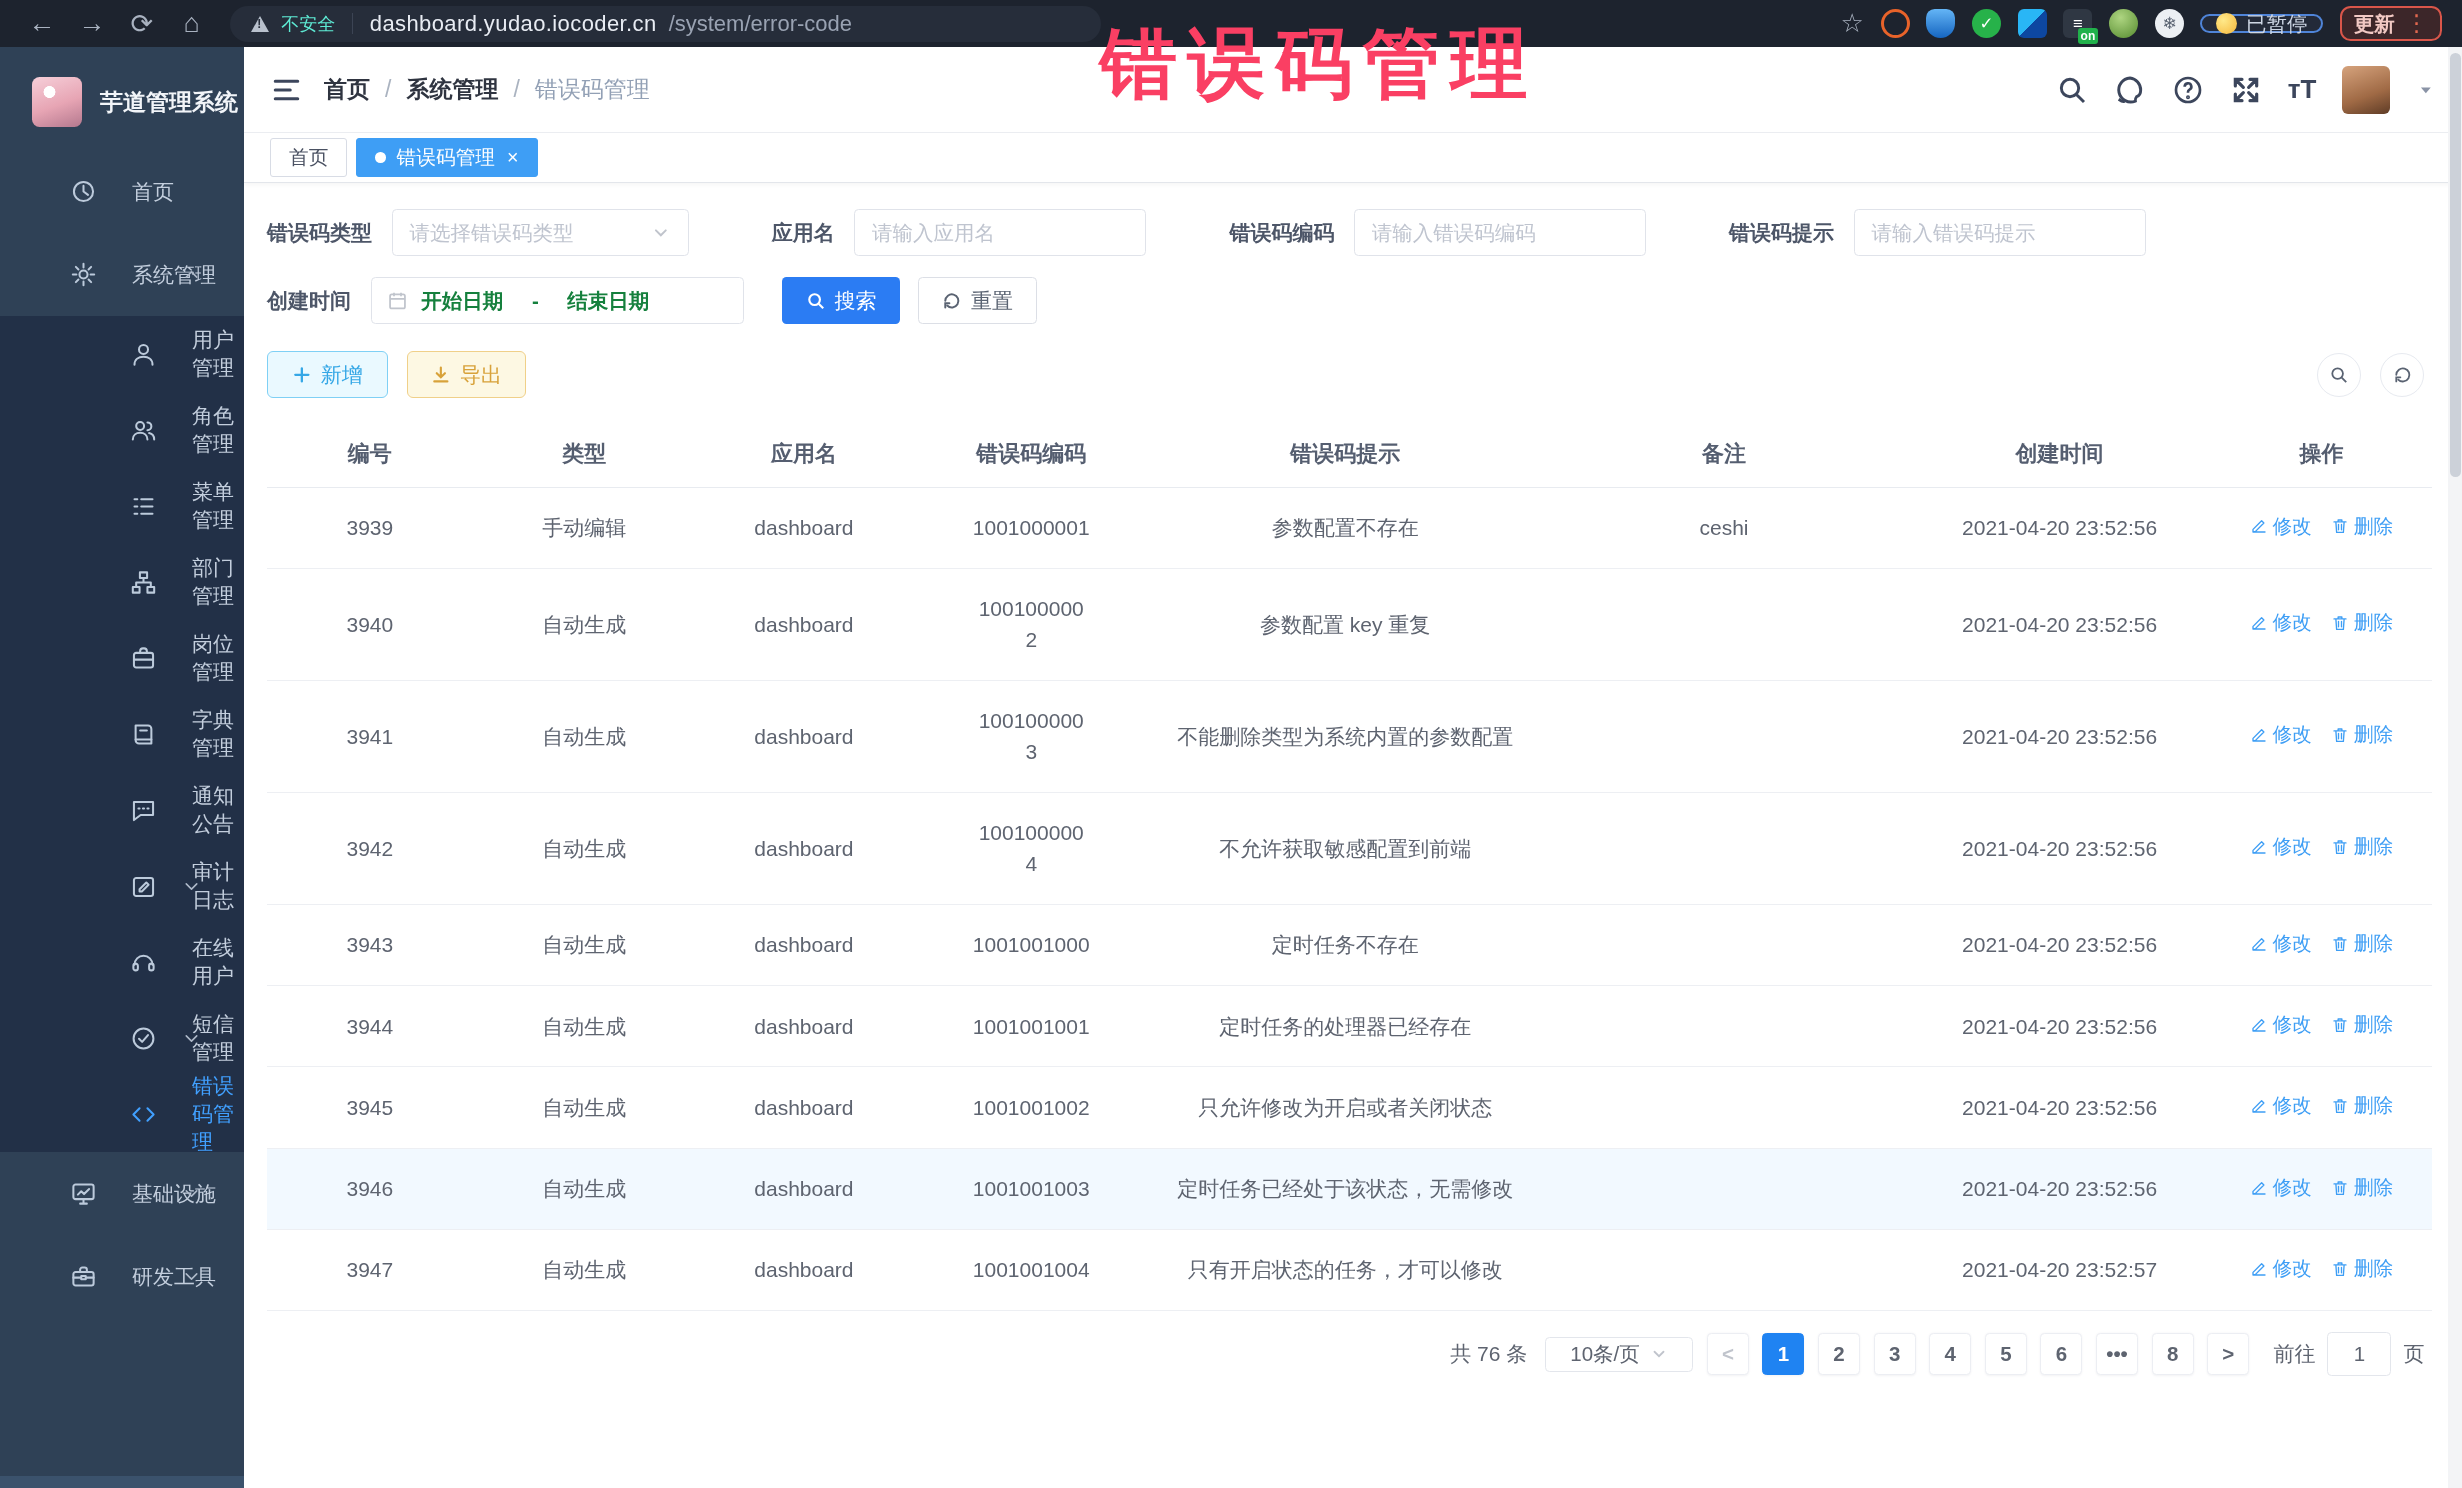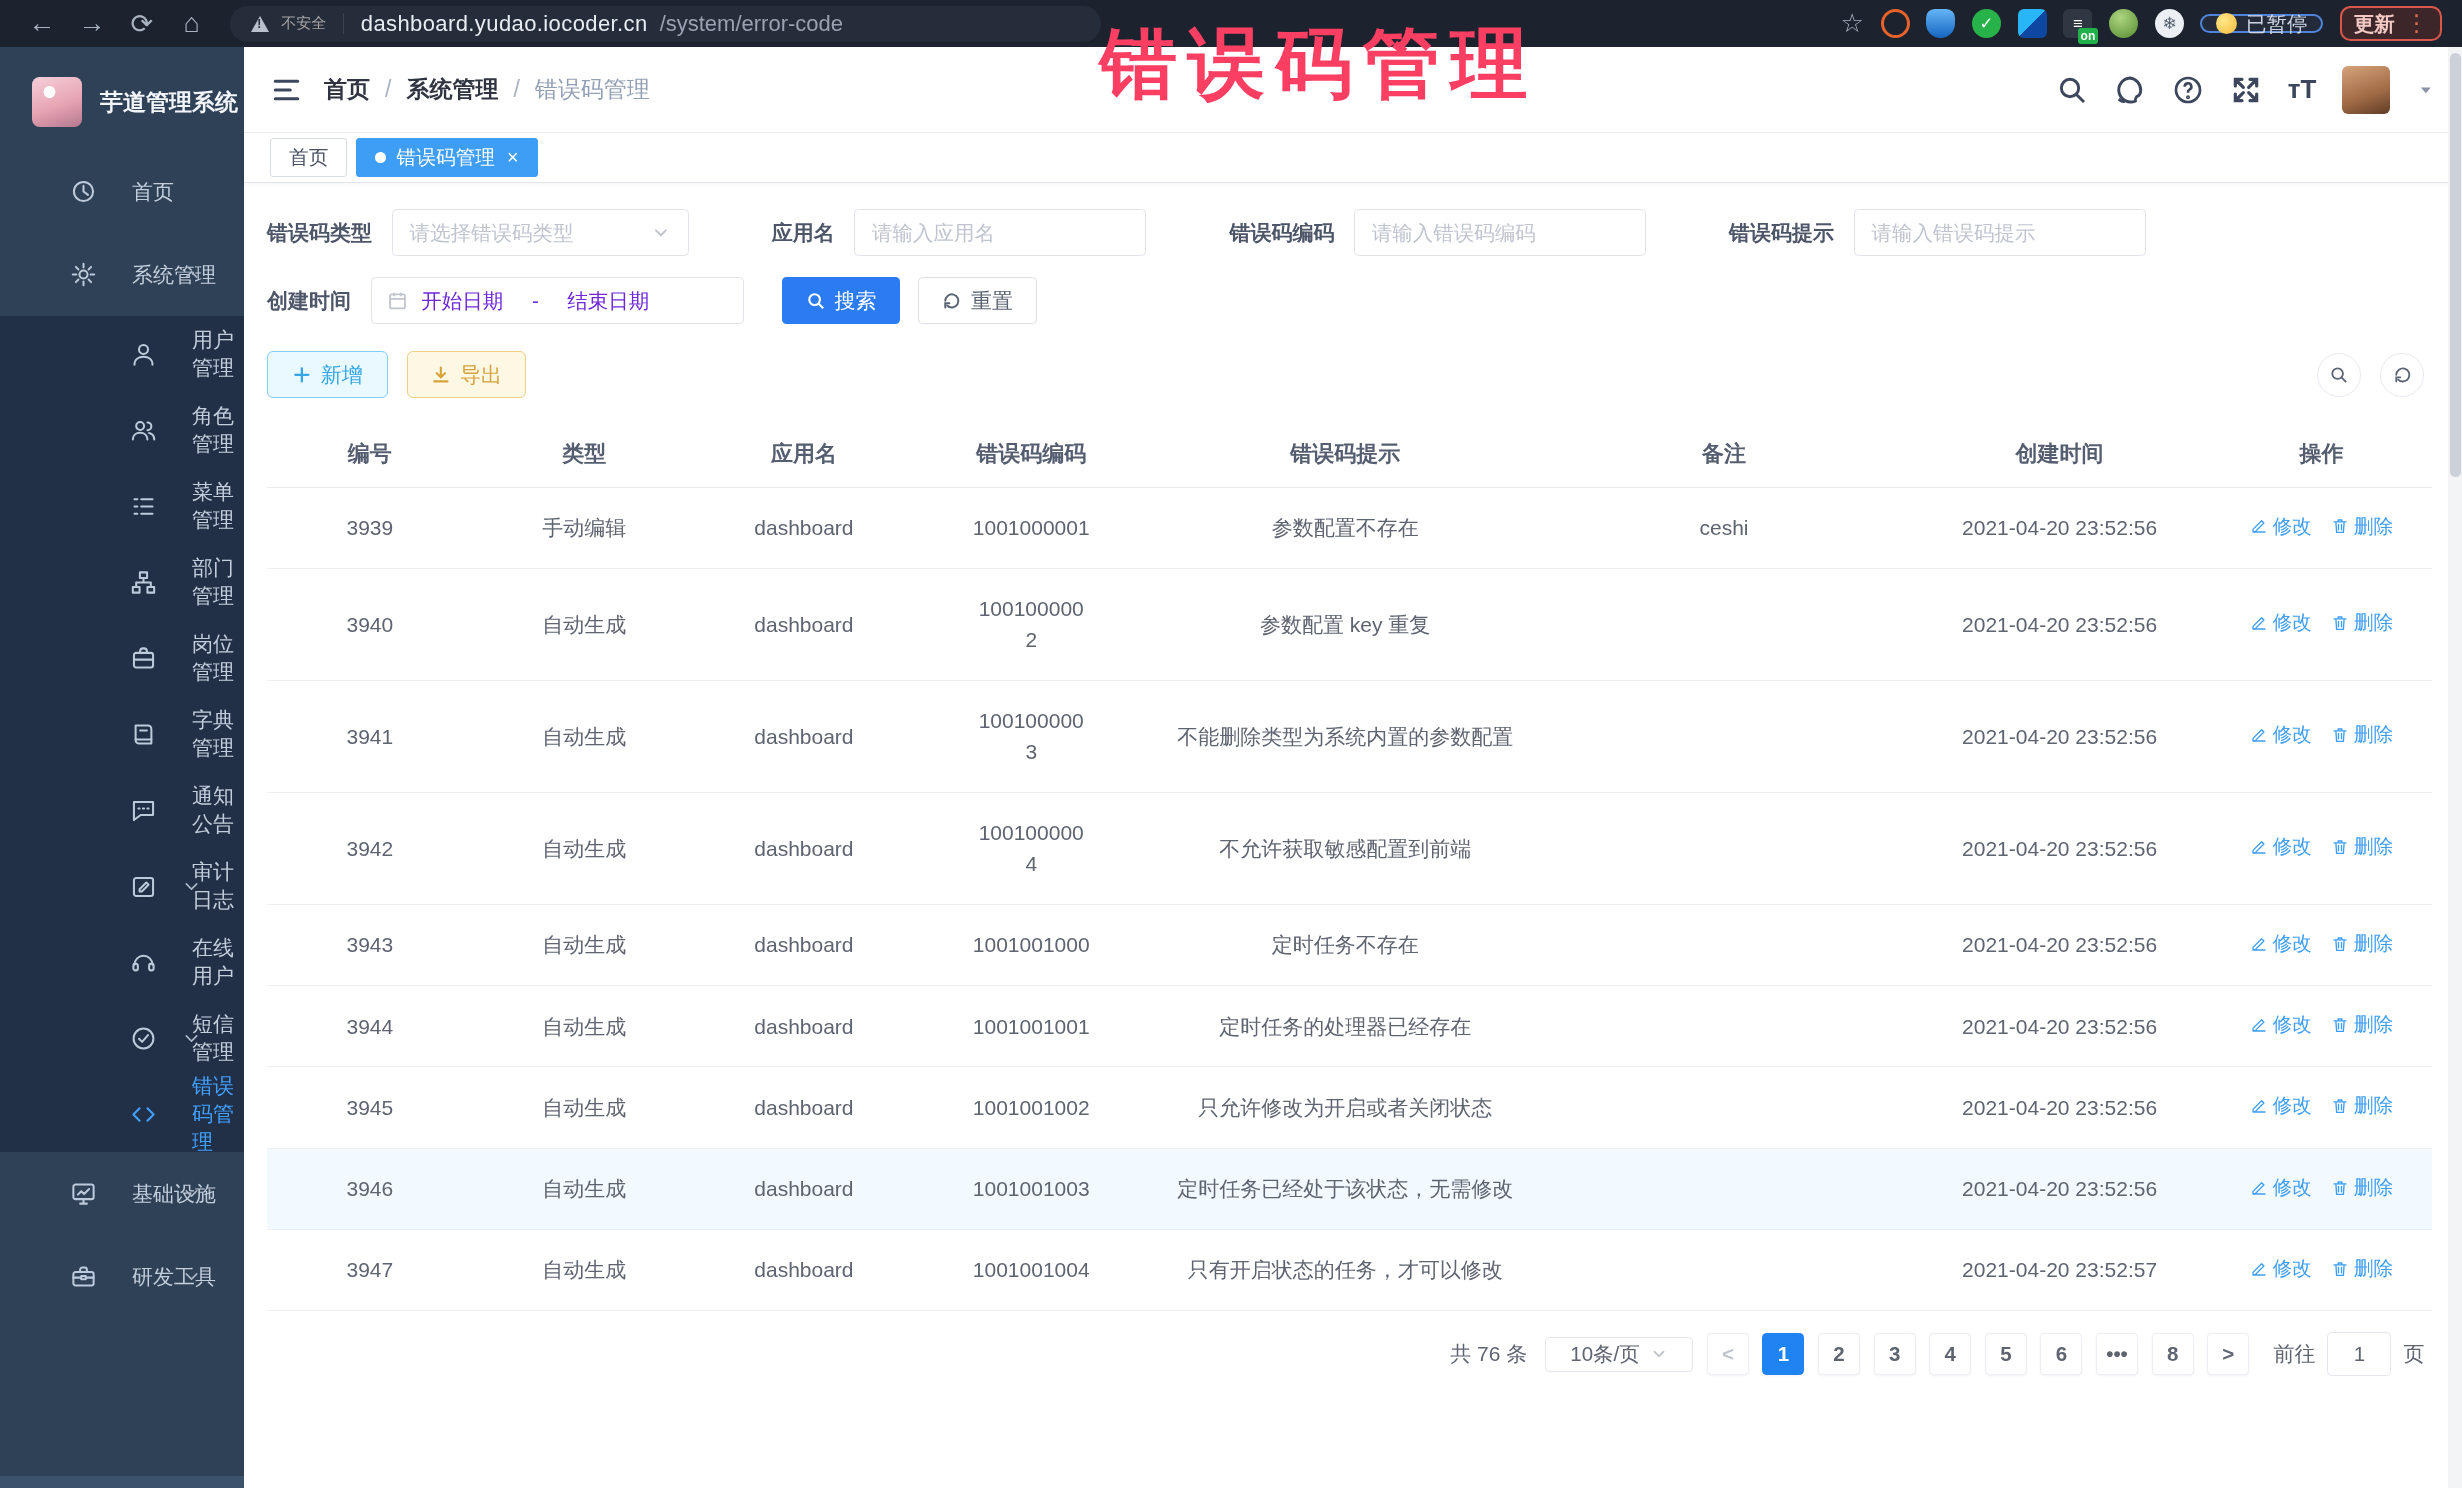--- a/index.html
+++ b/index.html
@@ -5,21 +5,21 @@
   * { margin:0; padding:0; box-sizing:border-box; }
   html,body { width:2462px; height:1488px; overflow:hidden; }
   body { font-family:"Liberation Sans","DejaVu Sans",sans-serif; background:#fff; position:relative; }
 
   
   .browser-bar { height:47px; background:#1d232e; display:flex; align-items:center; padding:0 19.7px; gap:6px; position:relative; z-index:10; }
   .nav-ic { width:44px; height:35px; display:flex; align-items:center; justify-content:center; color:#a9b2c0; font-size:27px; }
   .url-pill { margin-left:10.6px; width:871px; height:36px; border-radius:18px; background:#262d3a; display:flex; align-items:center; padding:0 21px; gap:12px; }
   .warn-tri { width:0; height:0; border-left:9.8px solid transparent; border-right:9.8px solid transparent; border-bottom:16.7px solid #b9c1cd; position:relative; }
   .warn-tri:after { content:"!"; position:absolute; left:-3px; top:1.5px; font-size:12px; color:#262d3a; font-weight:bold; }
-  .url-sec { color:#a3a3a3; font-size:15px; }
+  .url-sec { color:#5eead4; font-size:18px; }
   .url-sep { width:1.5px; height:21px; background:#3c4454; margin:0 4.5px; }
   .url-host { color:#e8ecf3; font-size:22px; letter-spacing:0.4px; }
   .url-path { color:#99a2b2; font-size:22px; }
   .chrome-right { margin-left:auto; display:flex; align-items:center; gap:16.7px; }
   .star { color:#a9b2c0; font-size:26px; }
   .ext { width:29px; height:29px; border-radius:50%; display:flex; align-items:center; justify-content:center; font-size:16.7px; color:#fff; position:relative; flex:none; }
   .ext.sq { border-radius:6px; }
   .on-badge { position:absolute; right:-6px; bottom:-6px; background:#21b14b; color:#fff; font-size:12px; border-radius:3px; padding:0.8px 3px; font-weight:bold; }
   .paused-pill { height:19px; border:2.3px solid #4f84d8; border-radius:18px; background:#232a39; display:flex; align-items:center; gap:9px; padding:0 13.6px; }
   .emoji-face { width:21px; height:21px; border-radius:50%; background:radial-gradient(circle at 35% 35%,#ffe98a,#f5b73b); }
@@ -70,21 +70,21 @@
   .content { padding:26px 30px 6px 23px; flex:1; }
   .filter-row { display:flex; align-items:center; }
   .fgroup { display:flex; align-items:center; margin-right:83px; }
   .flabel { font-size:21px; font-weight:600; color:#4d5668; margin-right:19.7px; white-space:nowrap; }
   .finput { width:297px; height:47px; border:1.5px solid #e0e3ea; border-radius:4.5px; background:#fff; display:flex; align-items:center; padding:0 16.7px; }
   .finput input { border:none; outline:none; width:100%; font-size:20.5px; color:#5e6470; background:transparent; font-family:inherit; }
   .finput input::placeholder { color:#bfc4cf; }
   .finput .sel-caret { margin-left:auto; width:19.7px; height:19.7px; color:#c0c4cc; flex:none; }
   .row2 { margin-top:21px; }
   .daterange { width:373px; height:47px; border:1.5px solid #e0e3ea; border-radius:4.5px; display:flex; align-items:center; padding:0 15px; gap:13.6px; }
-  .daterange .ph { font-size:20.5px; color:#6d28d9; }
+  .daterange .ph { font-size:20.5px; color:#15803d;font-weight:bold; }
   .cal-ic { width:21px; height:21px; color:#c0c4cc; flex:none; }
   .btn { height:47px; border-radius:4.5px; display:inline-flex; align-items:center; gap:9px; font-size:21px; padding:0 23px; cursor:pointer; border:1.5px solid transparent; }
   .btn .bic { width:19.7px; height:19.7px; }
   .btn-search { background:#2b7cf3; color:#fff; margin-left:38px; }
   .btn-reset { background:#fff; border-color:#dcdfe6; color:#5a6372; margin-left:18px; }
   .toolbar { margin-top:27px; display:flex; align-items:center; }
   .btn-add { background:#eaf9ff; border-color:#7fd0f5; color:#35a7e6; padding:0 24px; border-radius:6px; }
   .btn-export { background:#fdf8e3; border-color:#f0d089; color:#d8a23a; margin-left:19.7px; padding:0 23px; border-radius:6px; }
   .tool-right { margin-left:auto; display:flex; gap:19.7px; margin-right:7.6px; }
   .circle-btn { width:44px; height:44px; border-radius:50%; border:1.5px solid #e7eaf0; background:#fff; display:flex; align-items:center; justify-content:center; color:#5a6372; }

